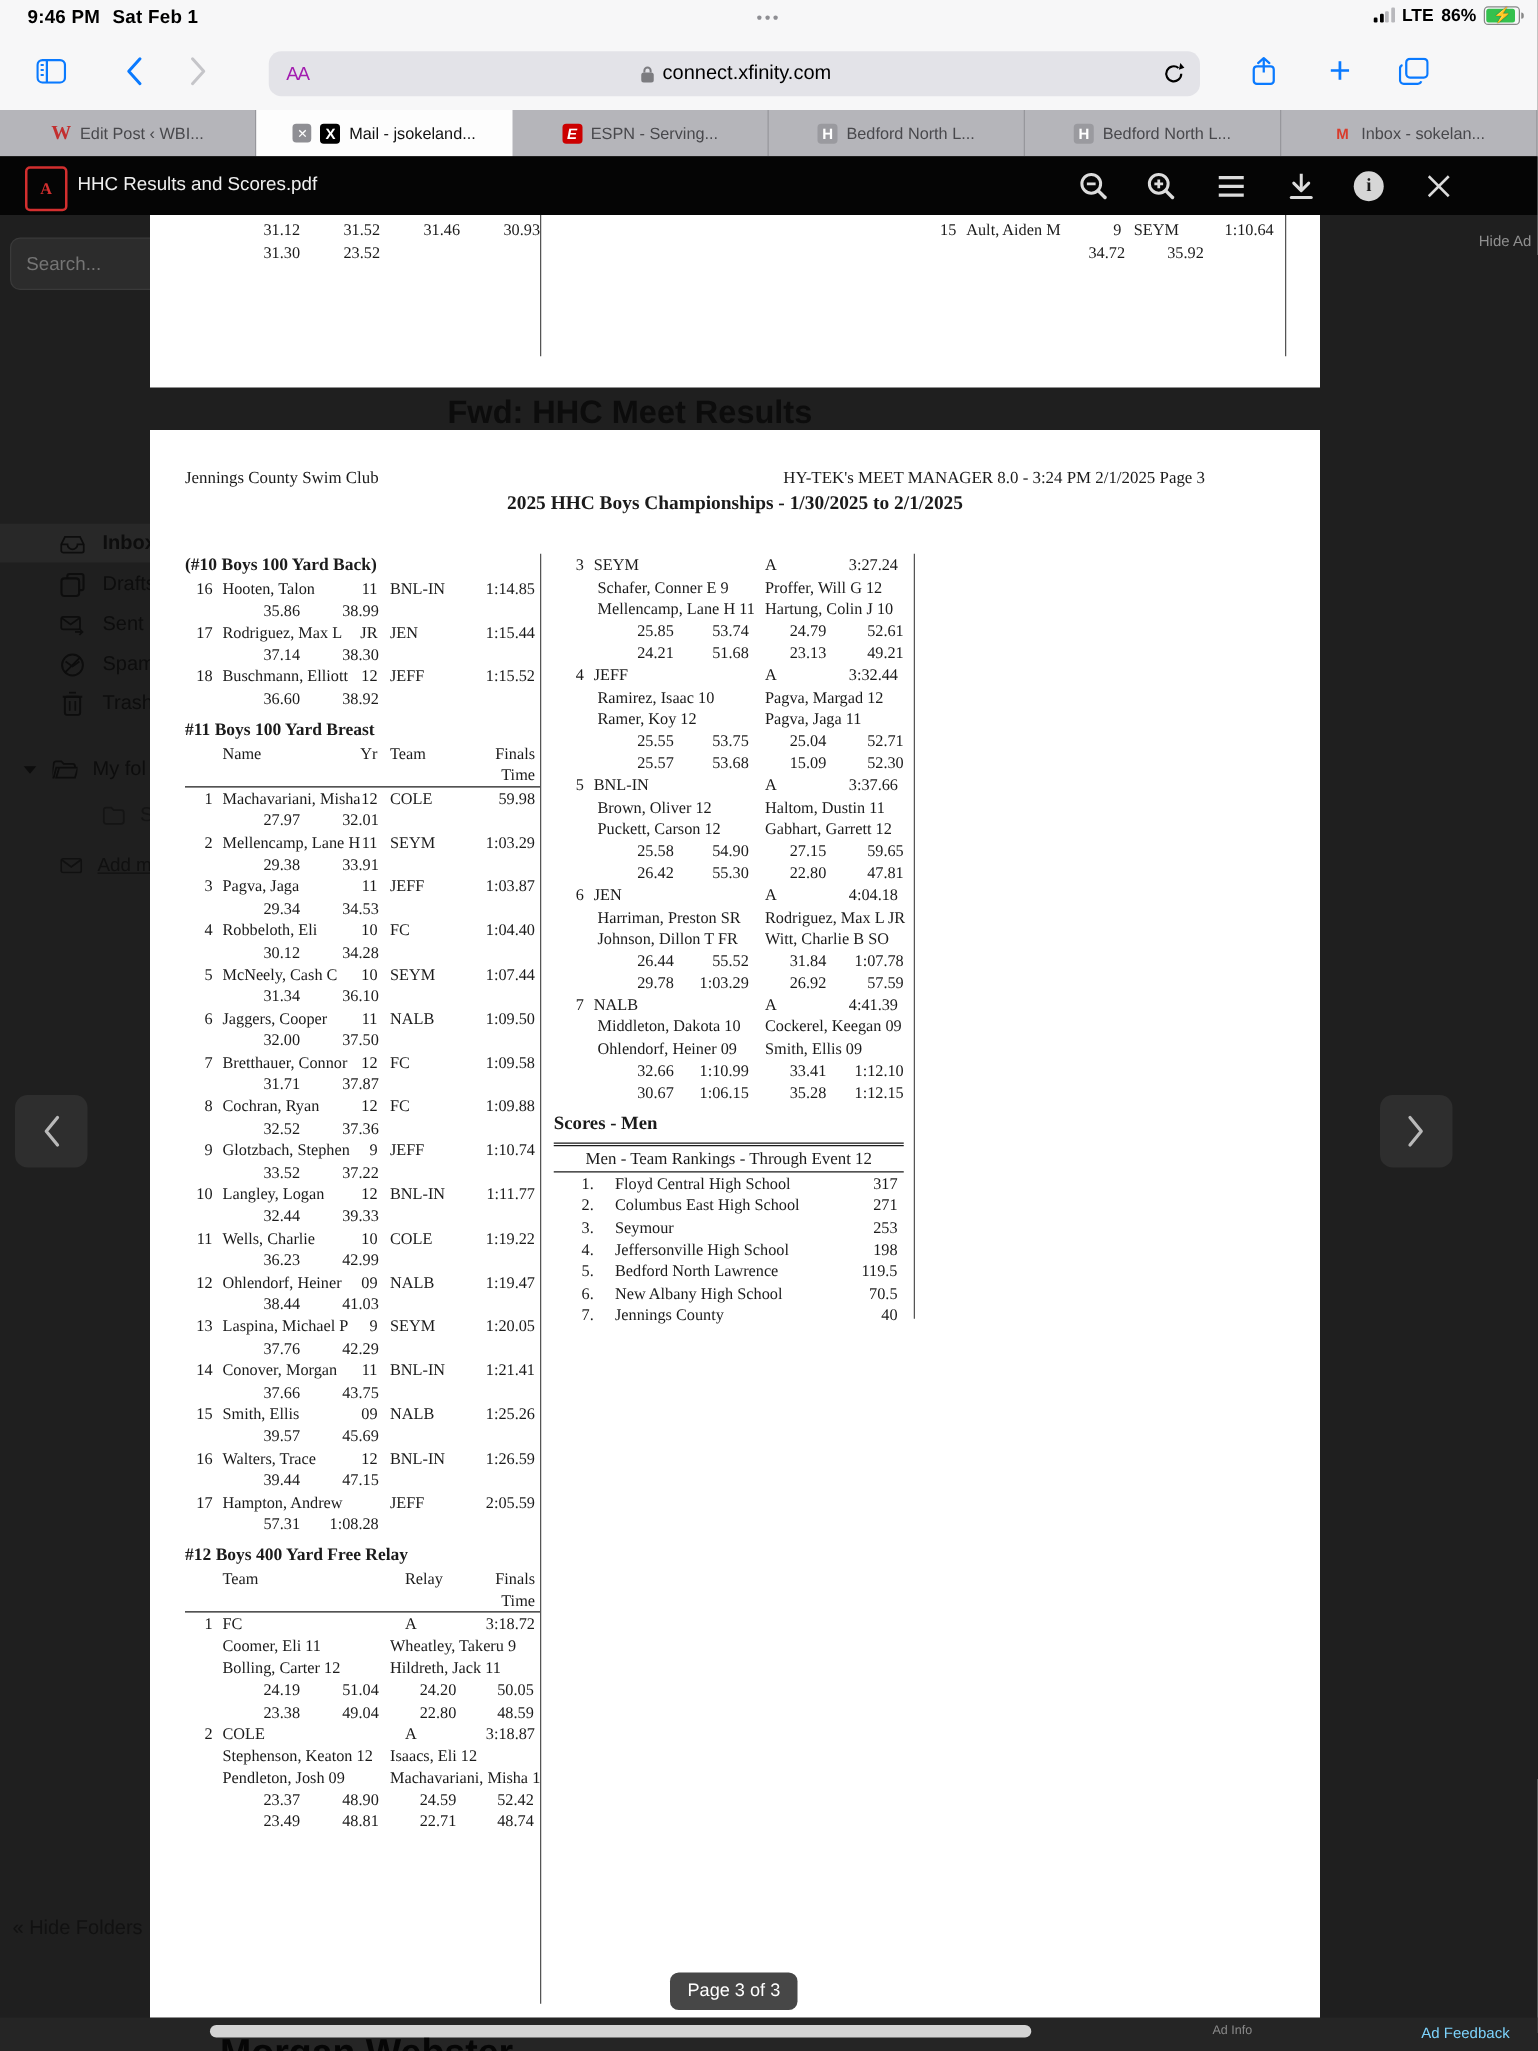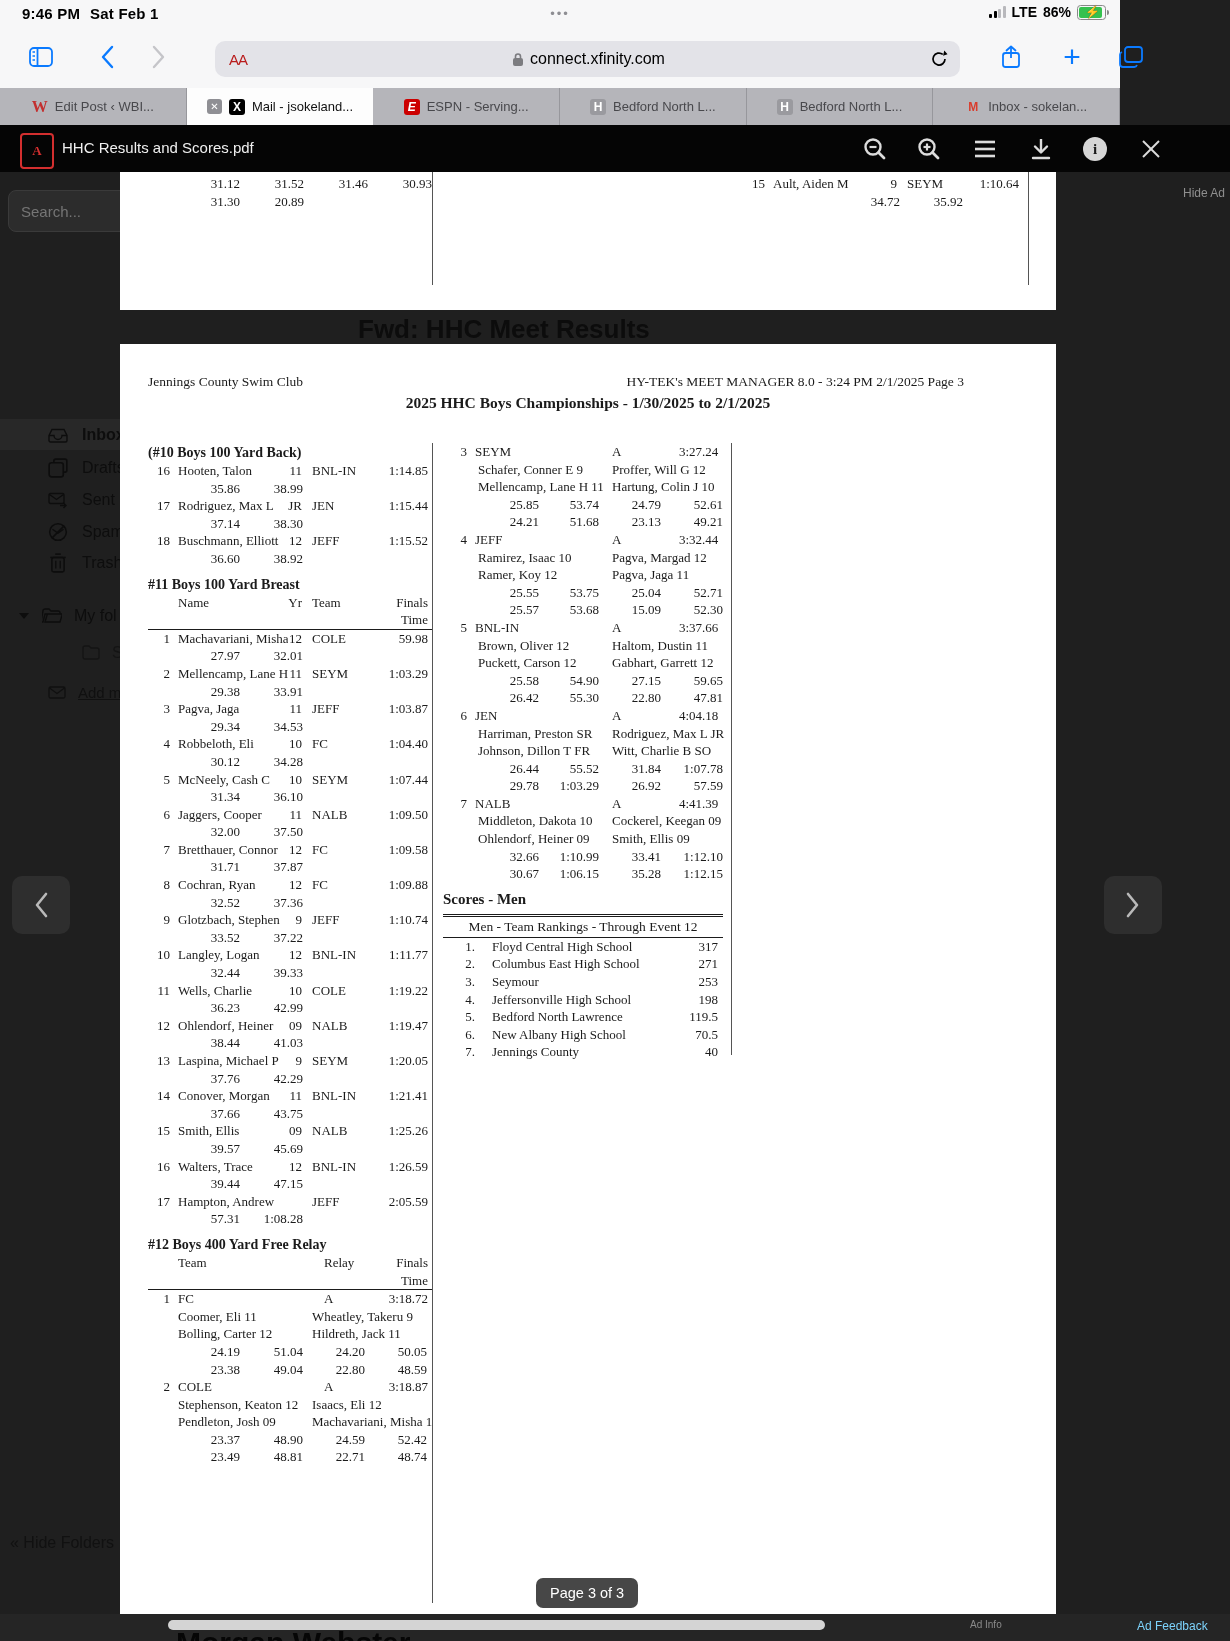--- a/index.html
+++ b/index.html
@@ -1,39 +1,39 @@
 <!DOCTYPE html>
 <html><head>
 <meta charset="utf-8">
 <style>
   html,body{margin:0;padding:0;}
   body{width:1230px;height:1641px;position:relative;overflow:hidden;background:#1f1f1f;
        font-family:"Liberation Sans",sans-serif;-webkit-font-smoothing:antialiased;}
 
   
-  #chrome{position:absolute;top:0;left:0;width:1120px;height:125px;background:#f7f7f8;text-align:right;}
+  #chrome{position:absolute;top:0;left:0;width:1230px;height:125px;background:#f7f7f8;text-align:right;}
   #statusbar{position:absolute;top:0;left:0;width:100%;height:28px;font-size:15px;color:#000;}
   #status-left{position:absolute;left:22px;top:5px;font-weight:bold;letter-spacing:.2px;}
   #status-date{font-weight:600;margin-left:10px;}
   #status-dots{position:absolute;left:50%;top:6px;transform:translateX(-50%);color:#8e8e93;font-size:13px;letter-spacing:2px;}
   #status-right{position:absolute;right:14px;top:4px;display:flex;align-items:center;gap:6px;font-weight:600;font-size:14px;}
   .sigbars{display:flex;align-items:flex-end;gap:1.5px;height:12px;}
   .sigbars i{display:block;width:3px;background:#000;border-radius:1px;}
   .sigbars i.dim{background:#b8b8bc;}
   .batt{position:relative;width:27px;height:13px;border:1px solid #888;border-radius:3.5px;}
   .batt .fill{position:absolute;left:1px;top:1px;bottom:1px;width:86%;background:#35c14e;border-radius:2px;}
   .batt .tip{position:absolute;right:-4px;top:4px;width:2.5px;height:5px;background:#888;border-radius:0 2px 2px 0;}
   .batt .bolt{position:absolute;left:7px;top:-1px;font-size:12px;color:#fff;text-shadow:0 0 1px #444;}
 
   #toolbar{position:absolute;top:28px;left:0;width:100%;height:60px;}
   .tb-icon{position:absolute;top:10px;width:38px;height:38px;display:flex;align-items:center;justify-content:center;color:#0a7aff;}
   svg{display:block;}
   #urlbar{position:absolute;left:215px;top:13px;width:745px;height:36px;background:#e3e3e8;border-radius:10px;
           display:flex;align-items:center;color:#000;}
-  #aa-btn{margin-left:14px;font-size:15px;letter-spacing:-1px;color:#b91c1c;}
+  #aa-btn{margin-left:14px;font-size:15px;letter-spacing:-1px;color:#a21caf;}
   #url-center{flex:1;display:flex;align-items:center;justify-content:center;gap:6px;font-size:16px;}
   #reload-btn{margin-right:12px;color:#000;}
 
   #tabbar{position:absolute;top:88px;left:0;width:100%;height:37px;background:#b5b5ba;display:flex;}
   .tab{width:205px;box-sizing:border-box;display:flex;align-items:center;justify-content:center;gap:7px;
        font-size:13px;color:#48484c;border-right:1px solid #97979c;overflow:hidden;white-space:nowrap;}
   .tab.active{background:#fdfdfd;color:#111;border-right:none;}
   .tab .fav{width:16px;height:16px;flex:0 0 auto;display:flex;align-items:center;justify-content:center;
             font-size:12px;font-weight:bold;border-radius:3px;}
   .fav.w{color:#c32f2f;font-family:"Liberation Serif",serif;font-size:16px;}
@@ -399,21 +399,21 @@
   <div class="vline" style="left:908px;top:0;height:113px"></div>
   <div id="pp-splits">
       <div class="pp-srow">
         <span>31.12</span>
         <span>31.52</span>
         <span>31.46</span>
         <span>30.93</span>
       </div>
       <div class="pp-srow">
         <span>31.30</span>
-        <span>20.89</span>
+        <span>23.52</span>
       </div>
     </div>
   <div id="pp-right">
       <div class="pp-grid">
         <span class="pl">15</span>
         <span class="nm">Ault, Aiden M</span>
         <span class="yr">9</span>
         <span class="tm">SEYM</span>
         <span class="ft">1:10.64</span>
       </div>

